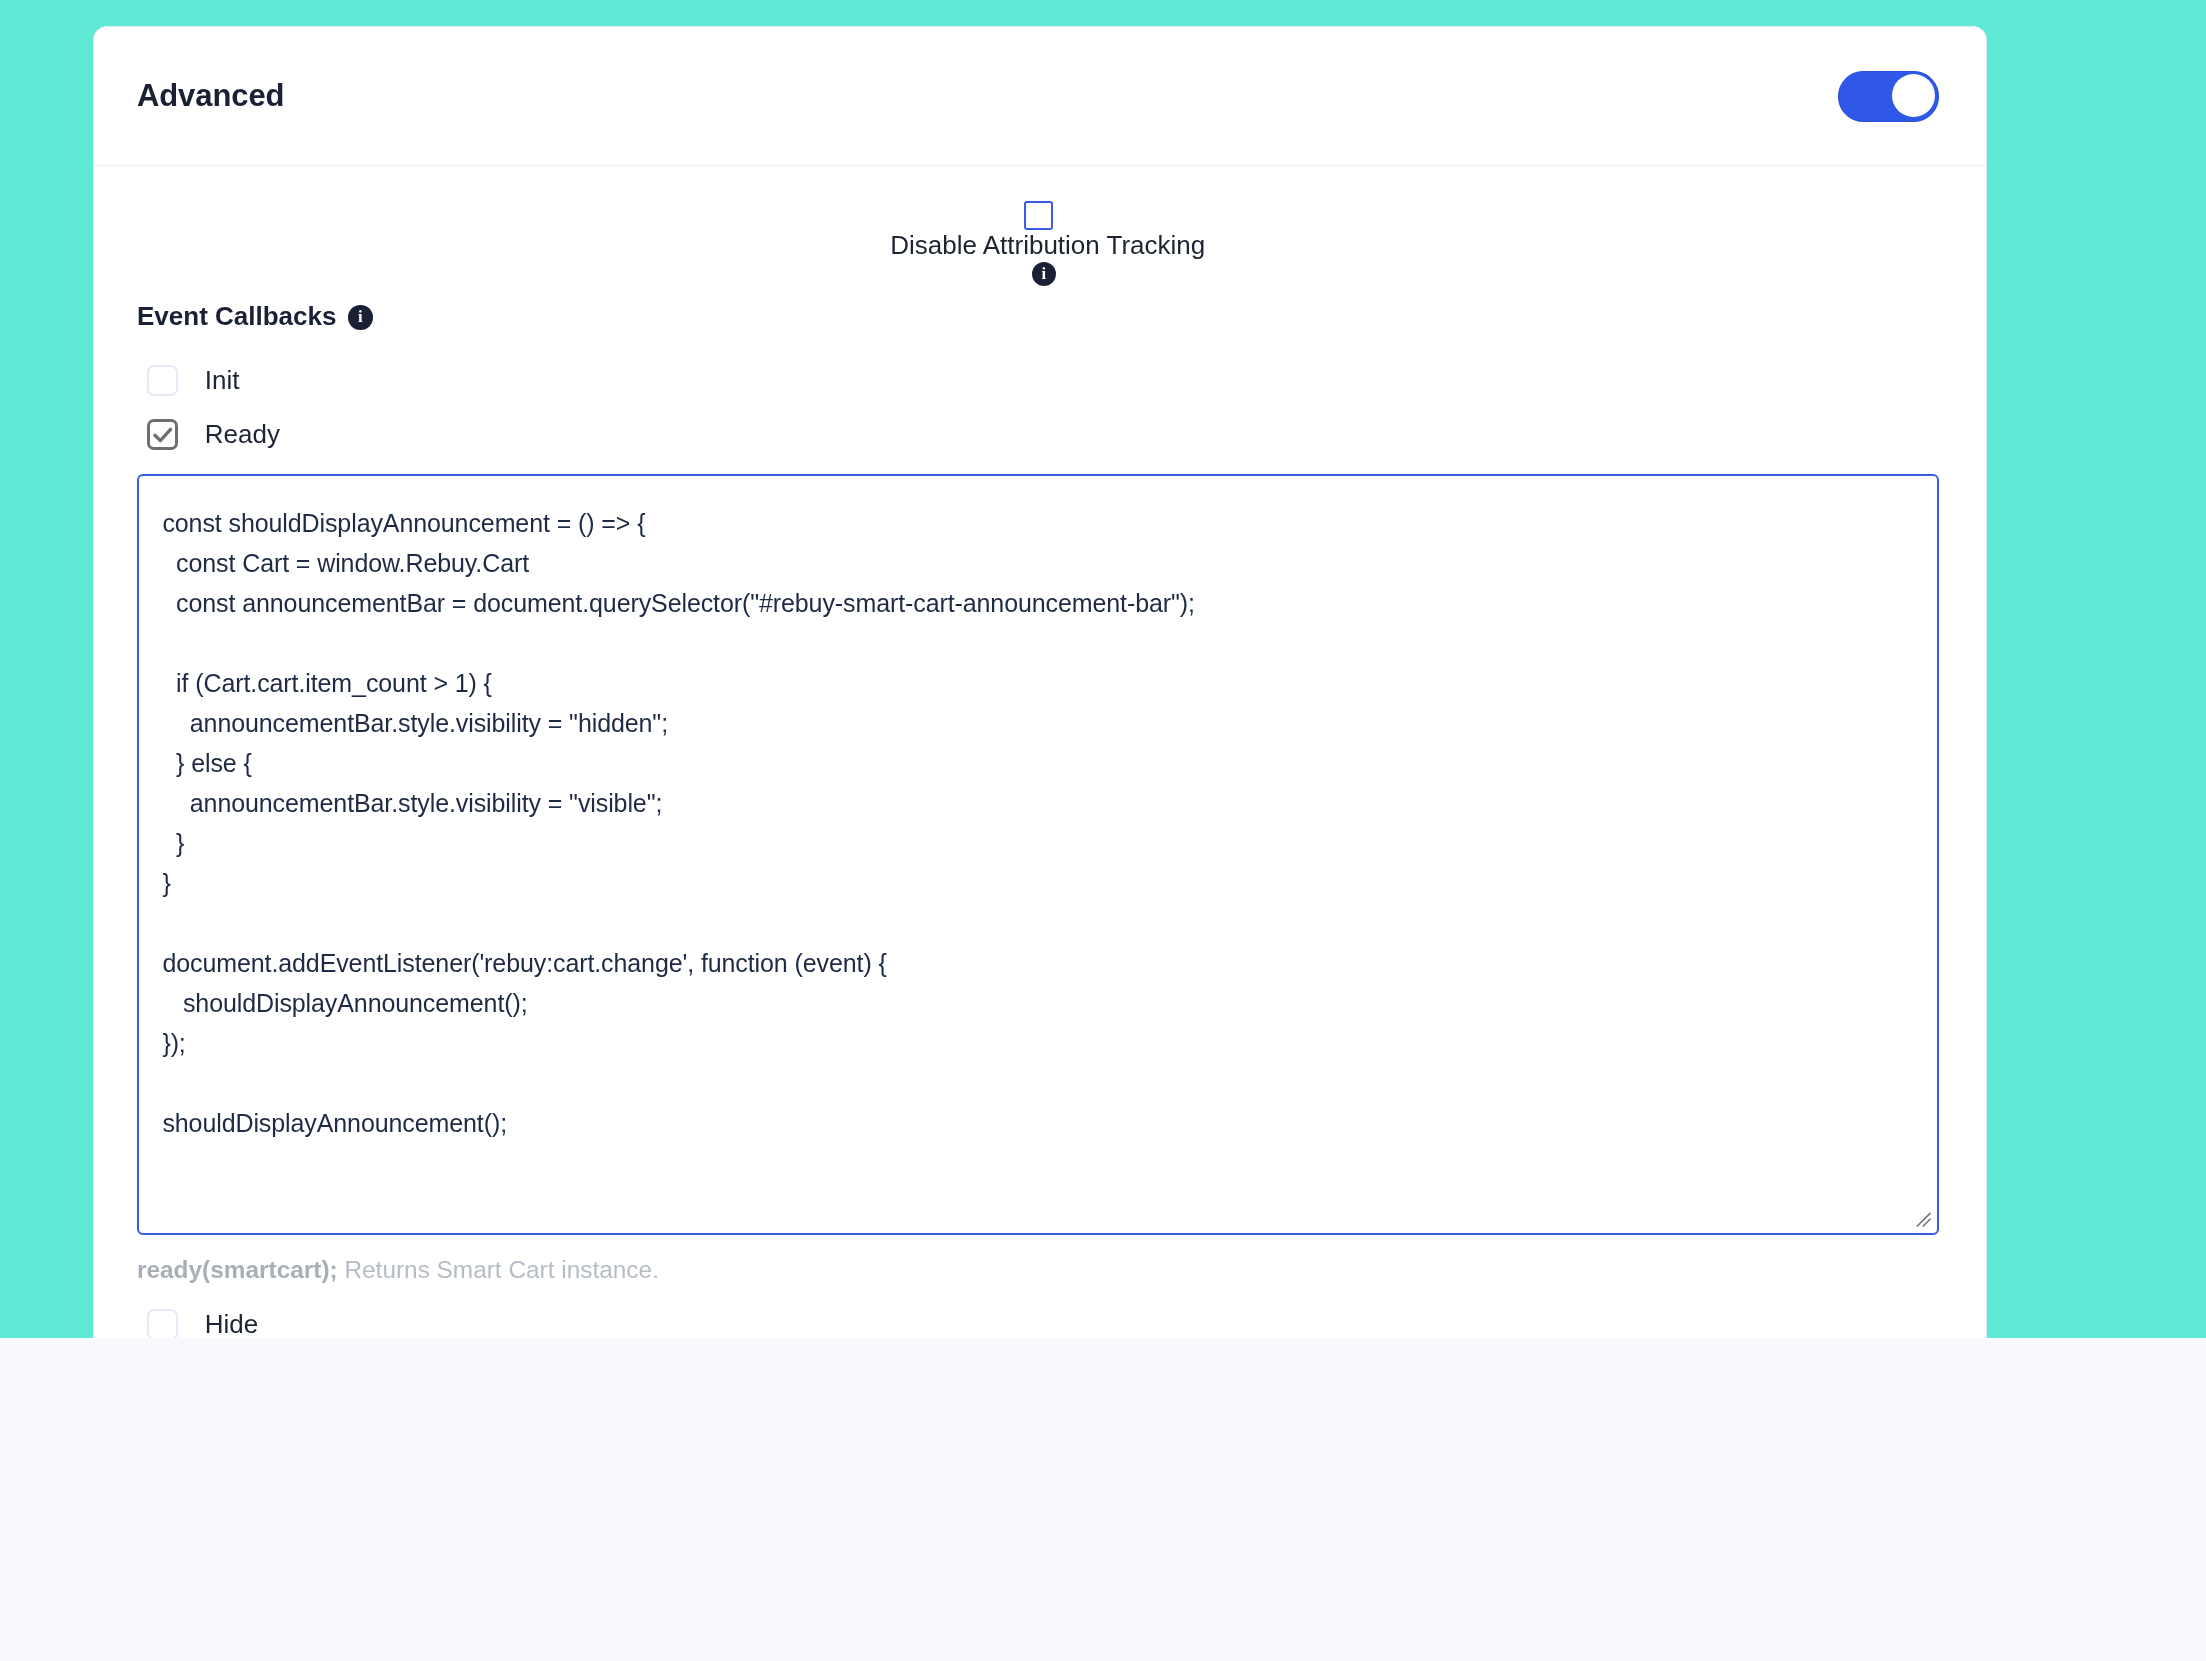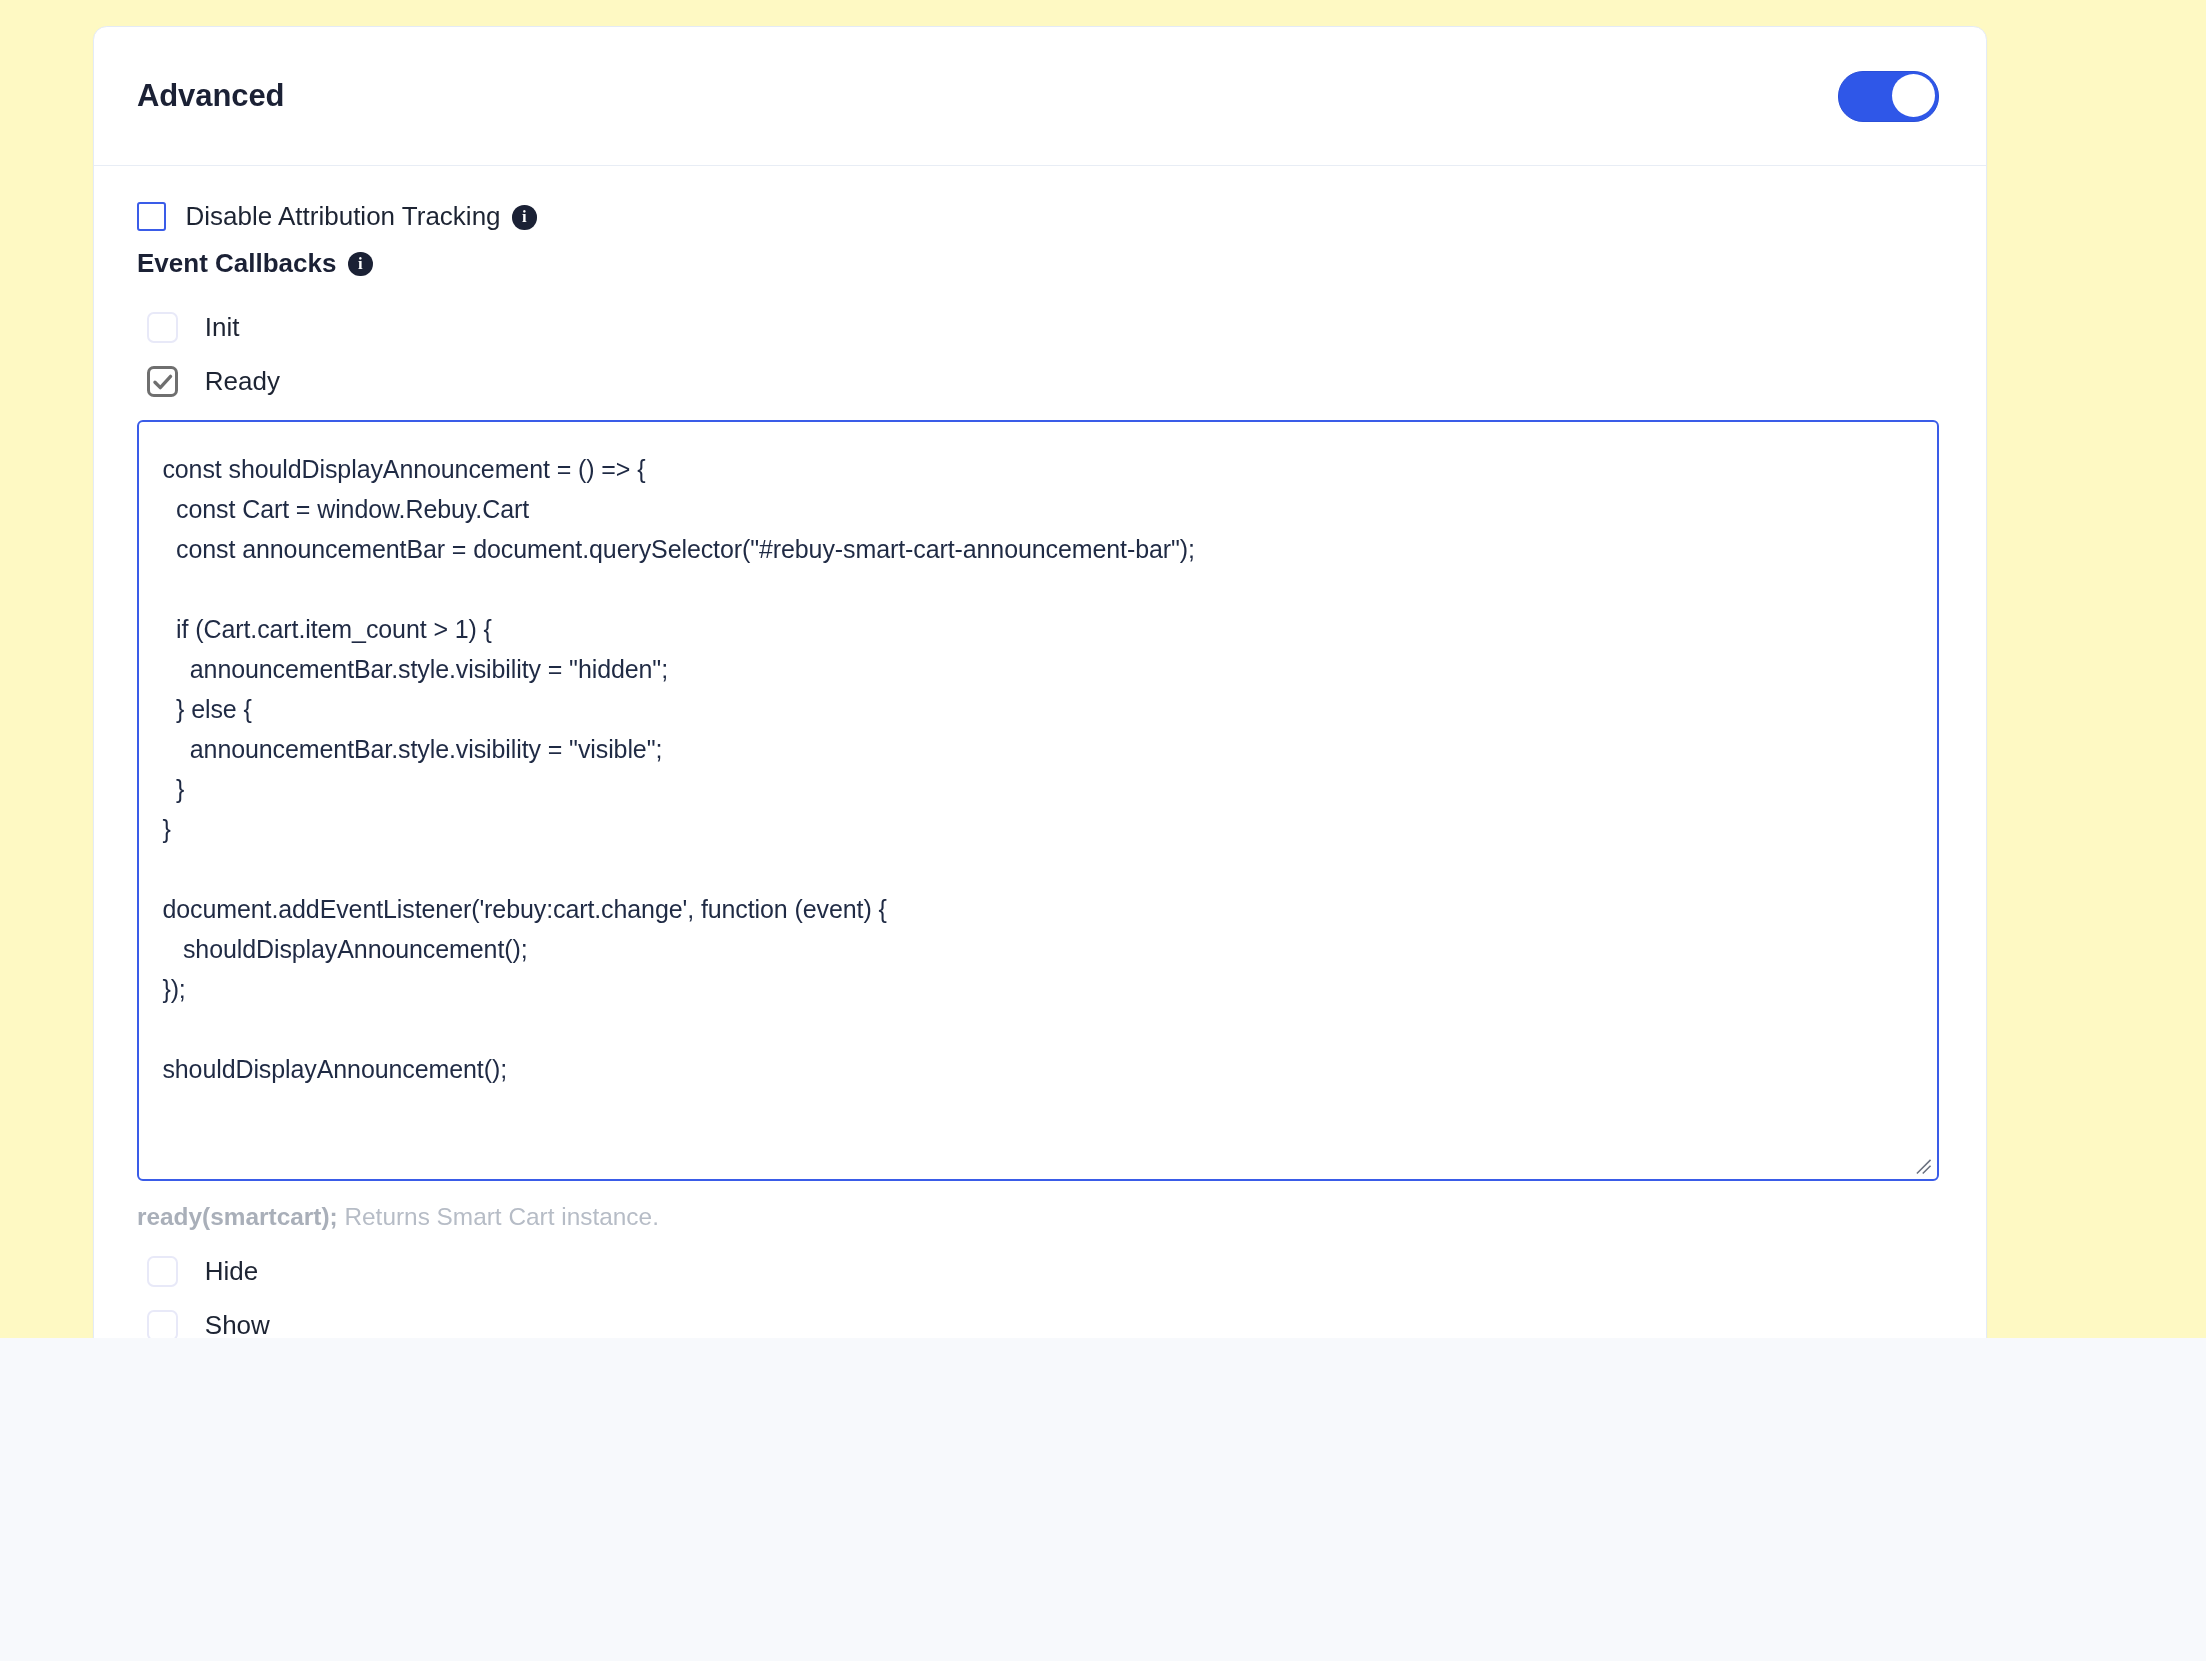--- a/index.html
+++ b/index.html
@@ -10,21 +10,21 @@
     height: 1662px;
     background: #f7f9fc;
     font-family: "Liberation Sans", sans-serif;
     -webkit-font-smoothing: antialiased;
   }
 
   .page {
     position: relative;
     width: 2206px;
     height: 1338px;
-    background: #fef9c3;
+    background: #5eead4;
     overflow: hidden;
   }
 
   
   .card {
     position: absolute;
     left: 93px;
     top: 26px;
     width: 1894px;
     background: #ffffff;
@@ -89,21 +89,21 @@
     background: #ffffff;
     display: inline-block;
     position: relative;
     cursor: pointer;
   }
   .cb.blue   { border: 2.4px solid #3a5ce8; border-radius: 2.9px; }
   .cb.light  { border: 2.9px solid #e8e9f8; border-radius: 6.8px; width: 31px; height: 31px; }
   .cb.dark   { border: 3.9px solid #6f6f6f; border-radius: 6.8px; width: 31px; height: 31px; }
   .cb.dark svg { position: absolute; left: 2px; top: 2px; }
 
-  .attrib-row { margin-bottom: 15.6px; }
+  .attrib-row { margin-bottom: 15.6px; flex-direction: column; }
 
   .label-txt {
     font-size: 26px;
     color: #1d2433;
     margin-left: 19.5px;
     white-space: nowrap;
   }
 
   .info-icon {
     display: inline-flex;

